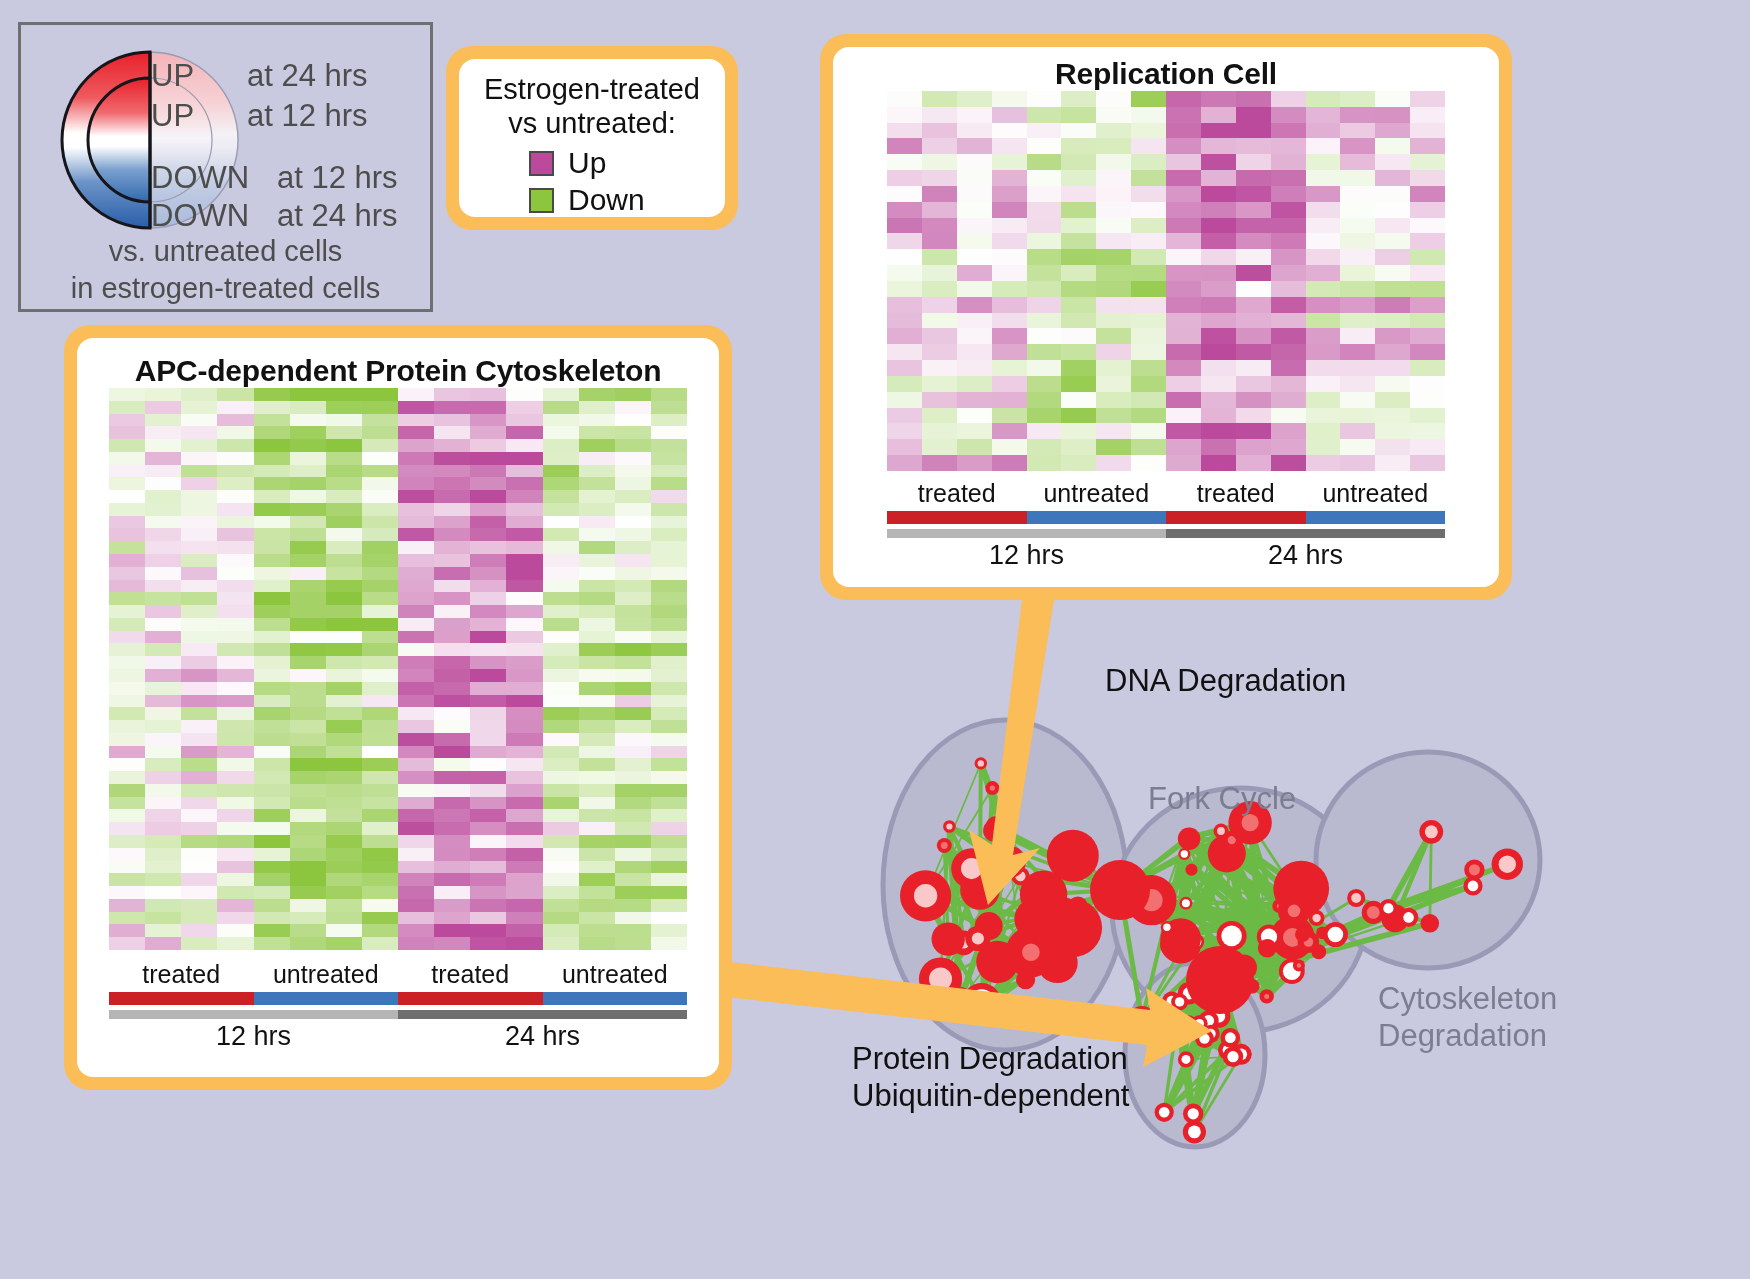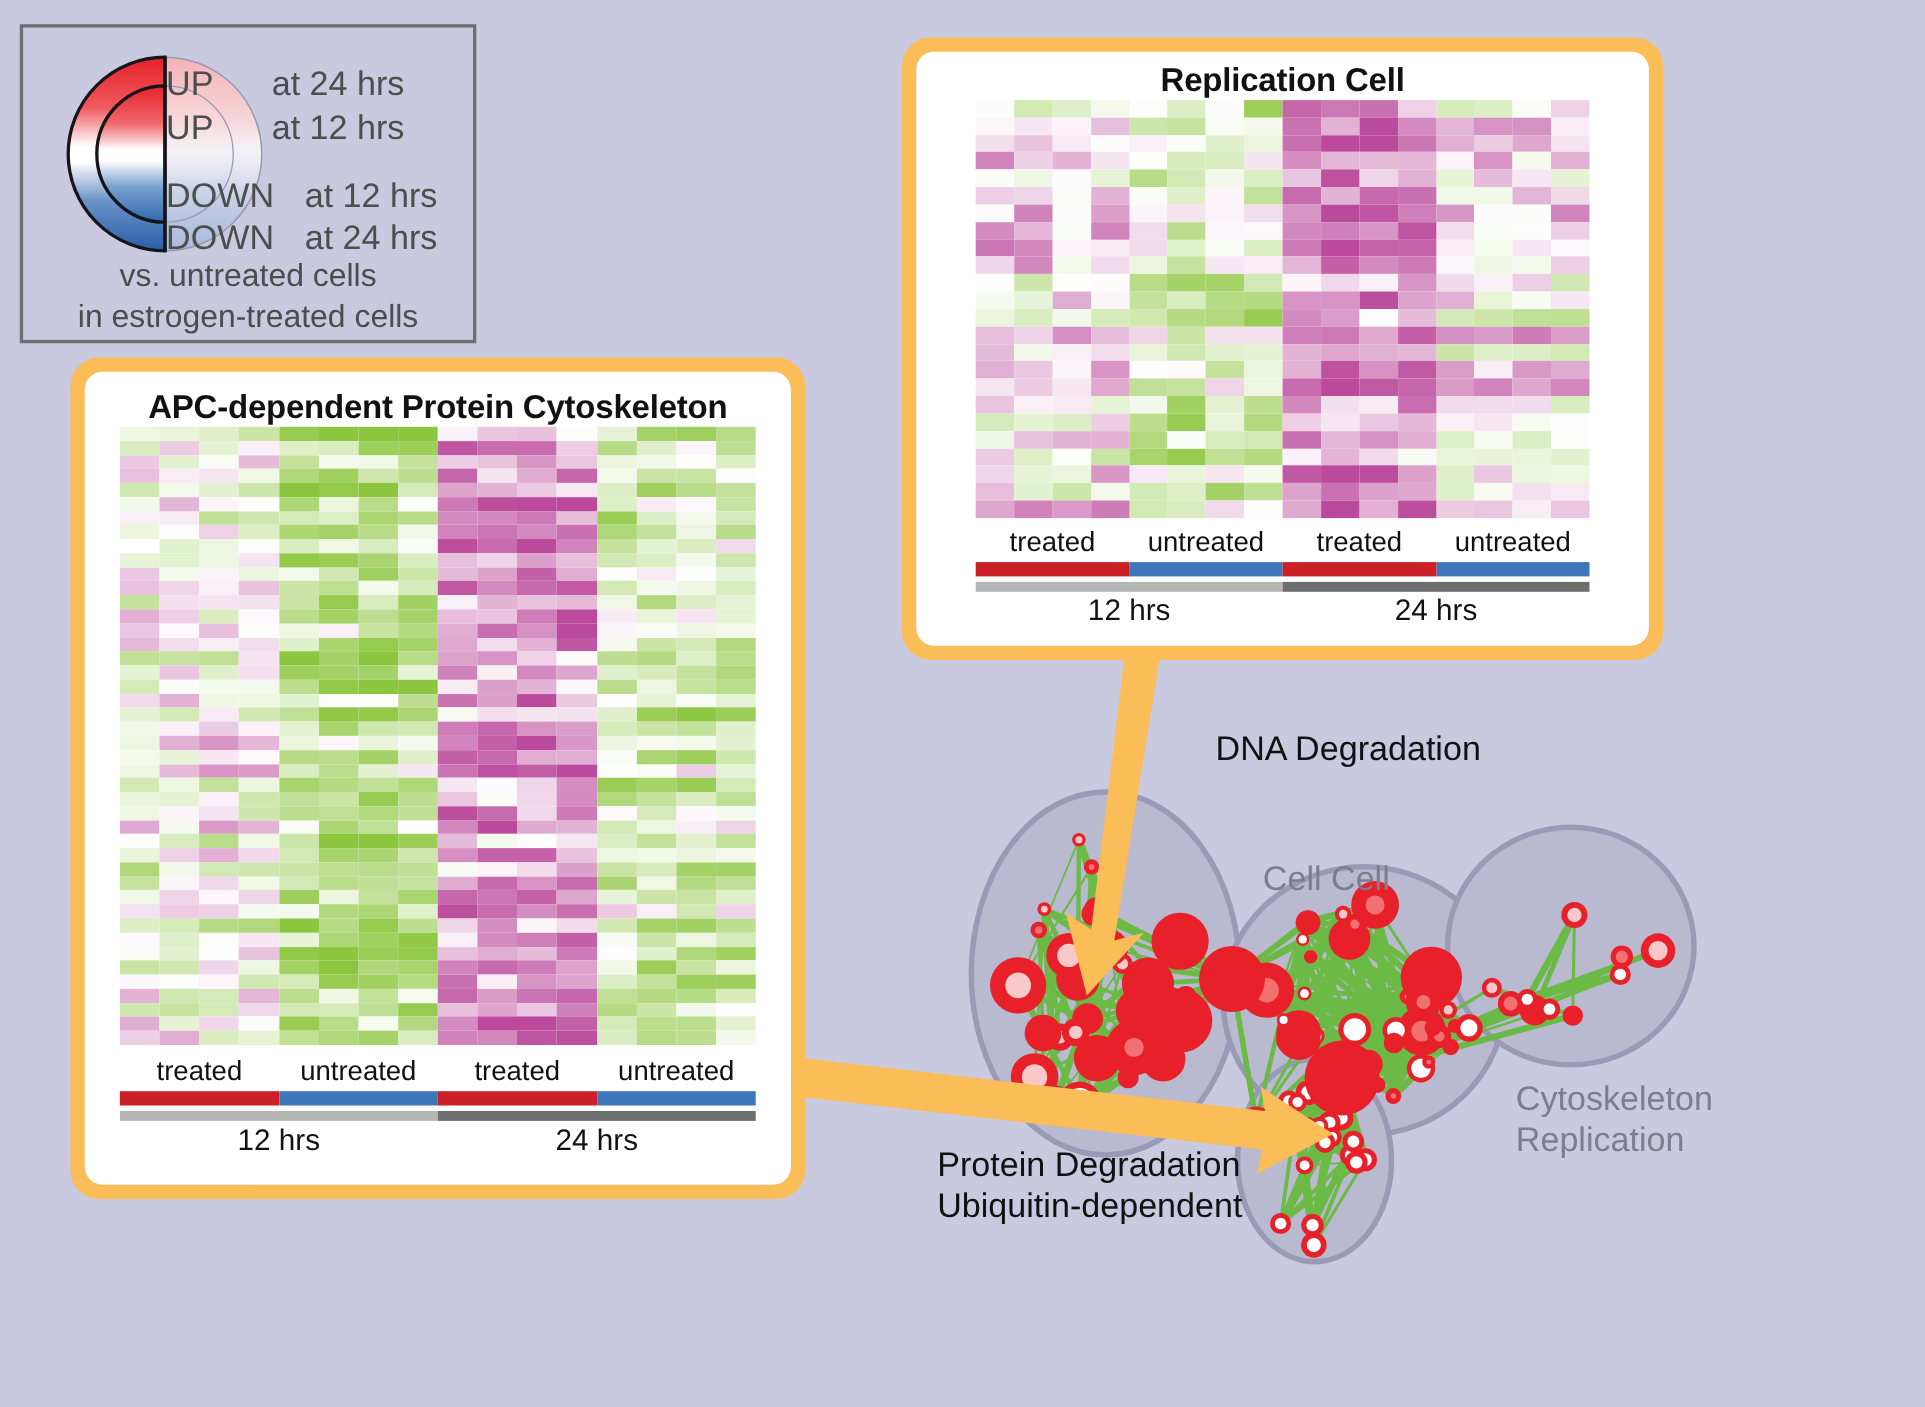--- a/index.html
+++ b/index.html
@@ -144,20 +144,38 @@
 
     <span class="cw-kw" style="left:130px;top:173px;">DOWN</span>
     <span class="cw-row" style="left:256px;top:173px;">at 24 hrs</span>
 
     <div id="cw-caption">
       <div>vs. untreated cells</div>
       <div>in estrogen-treated cells</div>
     </div>
   </div>
 
+  <div class="card" id="updown-legend">
+    <div class="card-inner">
+      <div class="ul-title">
+        <div>Estrogen-treated</div>
+        <div>vs untreated:</div>
+      </div>
+      <div class="ul-items">
+        <div class="ul-item">
+          <span class="ul-swatch" style="background:#bb4a9c"></span>
+          <span class="ul-label">Up</span>
+        </div>
+        <div class="ul-item">
+          <span class="ul-swatch" style="background:#8cc63e"></span>
+          <span class="ul-label">Down</span>
+        </div>
+      </div>
+    </div>
+  </div>
 
   <div class="card" id="replication-fork-panel">
     <div class="card-inner">
       <div class="panel-title">Replication Cell</div>
       <div class="heatmap" id="hm-rf" style="grid-template-columns: repeat(16, 1fr); grid-template-rows: repeat(24, 1fr); width: 558px; height: 380px;">
           <div style="background: rgb(252, 253, 250);"></div>
           <div style="background: rgb(210, 233, 180);"></div>
           <div style="background: rgb(223, 239, 201);"></div>
           <div style="background: rgb(244, 249, 236);"></div>
           <div style="background: rgb(253, 254, 251);"></div>
@@ -2065,23 +2083,23 @@
   </svg>
 
   <svg id="arrow-layer" viewBox="0 0 1750 1279">
     <g fill="#fbbd57">
       <path d="M1022 600 L1054 600 L1013 855 L1040 848 L988 905 L969 830 L992 845 Z"></path>
       <path d="M730 962 L1150 1010 L1146 988 L1212 1031 L1143 1067 L1147 1045 L727 997 Z"></path>
     </g>
   </svg>
 
   <div class="net-label" id="label-dna-metabolism">DNA Degradation</div>
-  <div class="net-label" id="label-cell-cycle">Cell Cell</div>
+  <div class="net-label" id="label-cell-cycle">Fork Cycle</div>
   <div class="net-label" id="label-microtubule">
     <div>Cytoskeleton</div>
-    <div>Replication</div>
+    <div>Degradation</div>
   </div>
   <div class="net-label" id="label-ubiquitin">
     <div>Protein Degradation</div>
     <div>Ubiquitin-dependent</div>
   </div>
 
 </div>
 
 </body></html>

